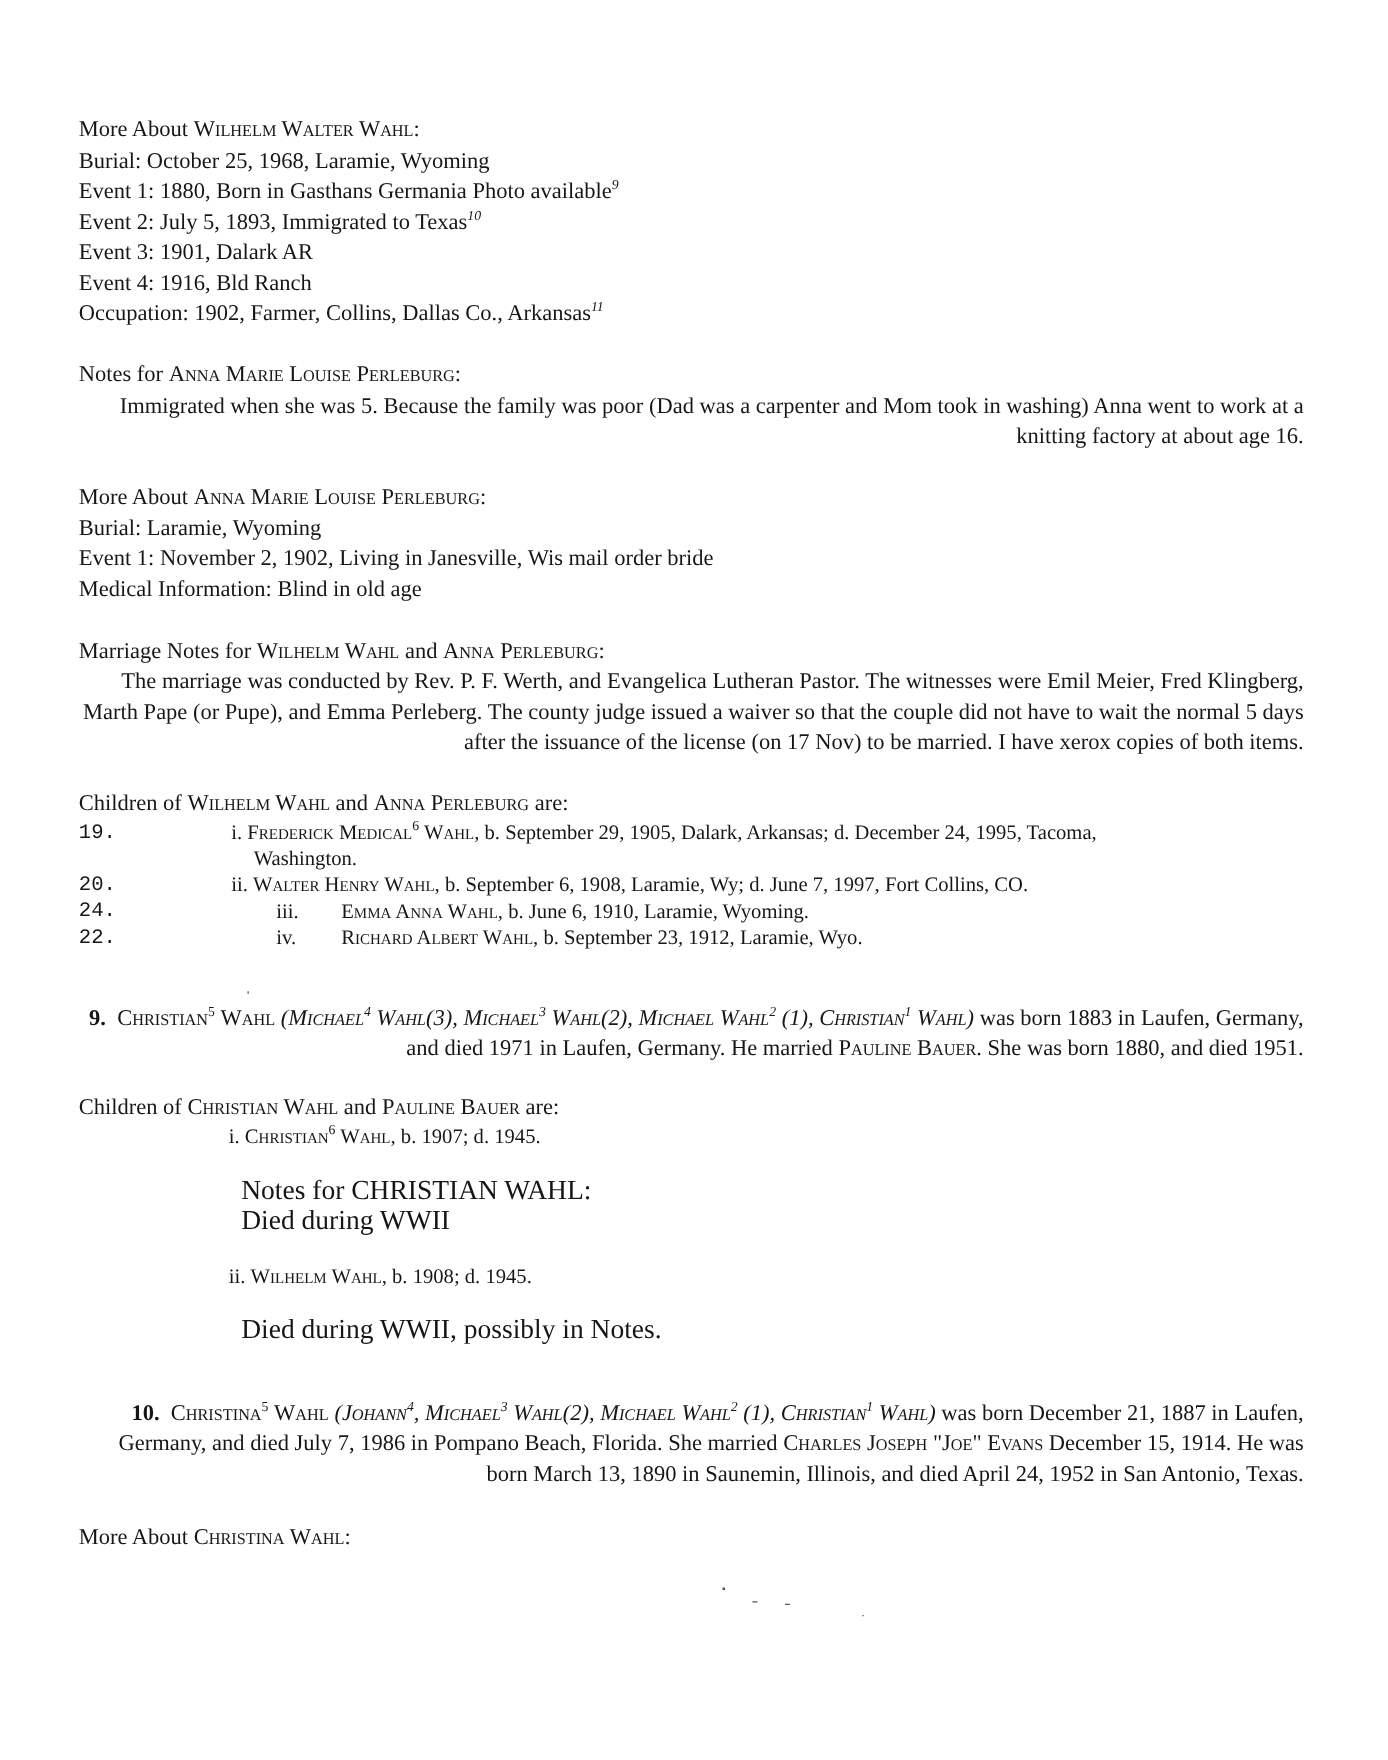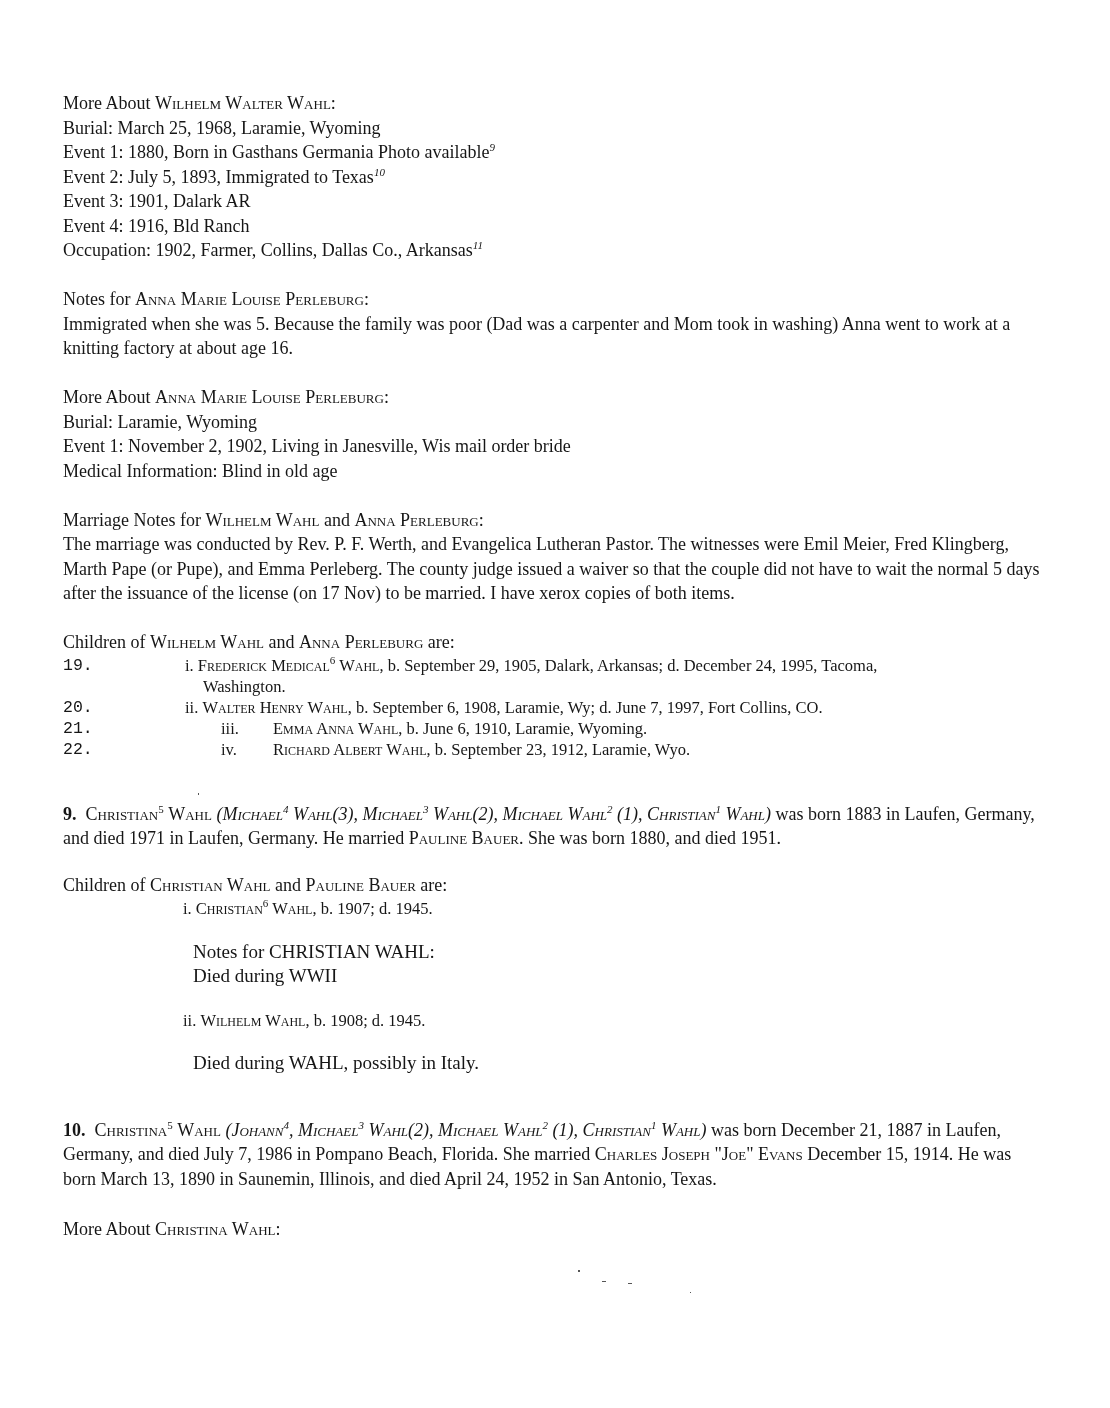--- a/index.html
+++ b/index.html
@@ -8,41 +8,41 @@
       font-family: "Liberation Serif", "DejaVu Serif", serif;
       color: #161616; font-size: 18px; line-height: 24.5px;
     }
     .page { position: absolute; left: 63px; top: 91px; width: 980px; }
     .sc { font-variant: small-caps; margin-top: 46px; }
     .it { font-style: italic; }
     sup { font-size: 11px; line-height: 0; vertical-align: 7px; }
     .blk { margin: 0; }
     .gap { height: 24.5px; }
     .line { white-space: nowrap; }
-    .para { text-align: left; }
+    .para { text-align: right; }
     .bold { font-weight: bold; }
     .child-row { display: flex; font-size: 16.5px; line-height: 21px; }
     .child-num { width: 122px; flex: none; font-family: Liberation Mono, monospace; }
     .child-text { flex: 1; padding-left: 0; }
     .child-text .cont { padding-left: 18px; display:block; }
     .roman-wide { display:inline-block; width: 52px; margin-left: 36px; }
     .indent1 { padding-left: 120px; font-size: 16.5px; }
-    .indent2 { padding-left: 130px; font-size: 19px; }
+    .indent2 { padding-left: 130px; font-size: 22px; }
     .speck { position: absolute; background: #555; width: 2px; height: 2px; }
   </style>
 </head>
 <body>
 
 <div class="page">
 
   <div>
     <div class="line">
       <span>More About </span><span class="sc">Wilhelm Walter Wahl</span><span>:</span>
     </div>
-    <div class="line"><span>Burial: March 25, 1968, Laramie, Wyoming</span></div>
+    <div class="line"><span>Burial: October 25, 1968, Laramie, Wyoming</span></div>
     <div class="line"><span>Event 1: 1880, Born in Gasthans Germania Photo available</span><sup class="it">9</sup></div>
     <div class="line"><span>Event 2: July 5, 1893, Immigrated to Texas</span><sup class="it">10</sup></div>
     <div class="line"><span>Event 3: 1901, Dalark AR</span></div>
     <div class="line"><span>Event 4: 1916, Bld Ranch</span></div>
     <div class="line"><span>Occupation: 1902, Farmer, Collins, Dallas Co., Arkansas</span><sup class="it">11</sup></div>
   </div>
 
   <div class="gap"></div>
 
   <div>
@@ -88,21 +88,21 @@
       </span>
     </div>
     <div class="child-row">
       <span class="child-num">20.</span>
       <span class="child-text">
         <span>ii.</span>
         <span class="sc">Walter Henry Wahl</span><span>, b. September 6, 1908, Laramie, Wy; d. June 7, 1997, Fort Collins, CO.</span>
       </span>
     </div>
     <div class="child-row">
-      <span class="child-num">21.</span>
+      <span class="child-num">24.</span>
       <span class="child-text">
         <span class="roman-wide">iii.</span><span class="sc">Emma Anna Wahl</span><span>, b. June 6, 1910, Laramie, Wyoming.</span>
       </span>
     </div>
     <div class="child-row">
       <span class="child-num">22.</span>
       <span class="child-text">
         <span class="roman-wide">iv.</span><span class="sc">Richard Albert Wahl</span><span>, b. September 23, 1912, Laramie, Wyo.</span>
       </span>
     </div>
@@ -134,21 +134,21 @@
       <div class="line">Died during WWII</div>
     </div>
     <div class="gap" style="height:20px"></div>
 
     <div class="indent1 line">
       <span>ii.</span>
       <span class="sc">Wilhelm Wahl</span><span>, b. 1908; d. 1945.</span>
     </div>
     <div class="gap" style="height:18px"></div>
     <div class="indent2">
-      <div class="line">Died during WAHL, possibly in Italy.</div>
+      <div class="line">Died during WWII, possibly in Notes.</div>
     </div>
   </div>
 
   <div class="gap" style="height:42px"></div>
 
   <p class="blk para">
     <span class="bold">10.</span>&nbsp;
     <span class="sc">Christina</span><sup>5</sup>
     <span class="sc">Wahl</span>
     <span class="it">(<span class="sc">Johann</span><sup>4</sup><span class="sc">, </span><span class="sc">Michael</span><sup>3</sup><span class="sc"> Wahl(2), </span><span class="sc">Michael Wahl</span><sup>2</sup><span class="sc"> (1), </span><span class="sc">Christian</span><sup>1</sup><span class="sc"> Wahl</span>)</span><span> was born December 21, 1887 in Laufen, Germany, and died July 7, 1986 in Pompano Beach, Florida.  She married </span><span class="sc">Charles Joseph "Joe" Evans</span><span> December 15, 1914.  He was born March 13, 1890 in Saunemin, Illinois, and died April 24, 1952 in San Antonio, Texas.</span>

